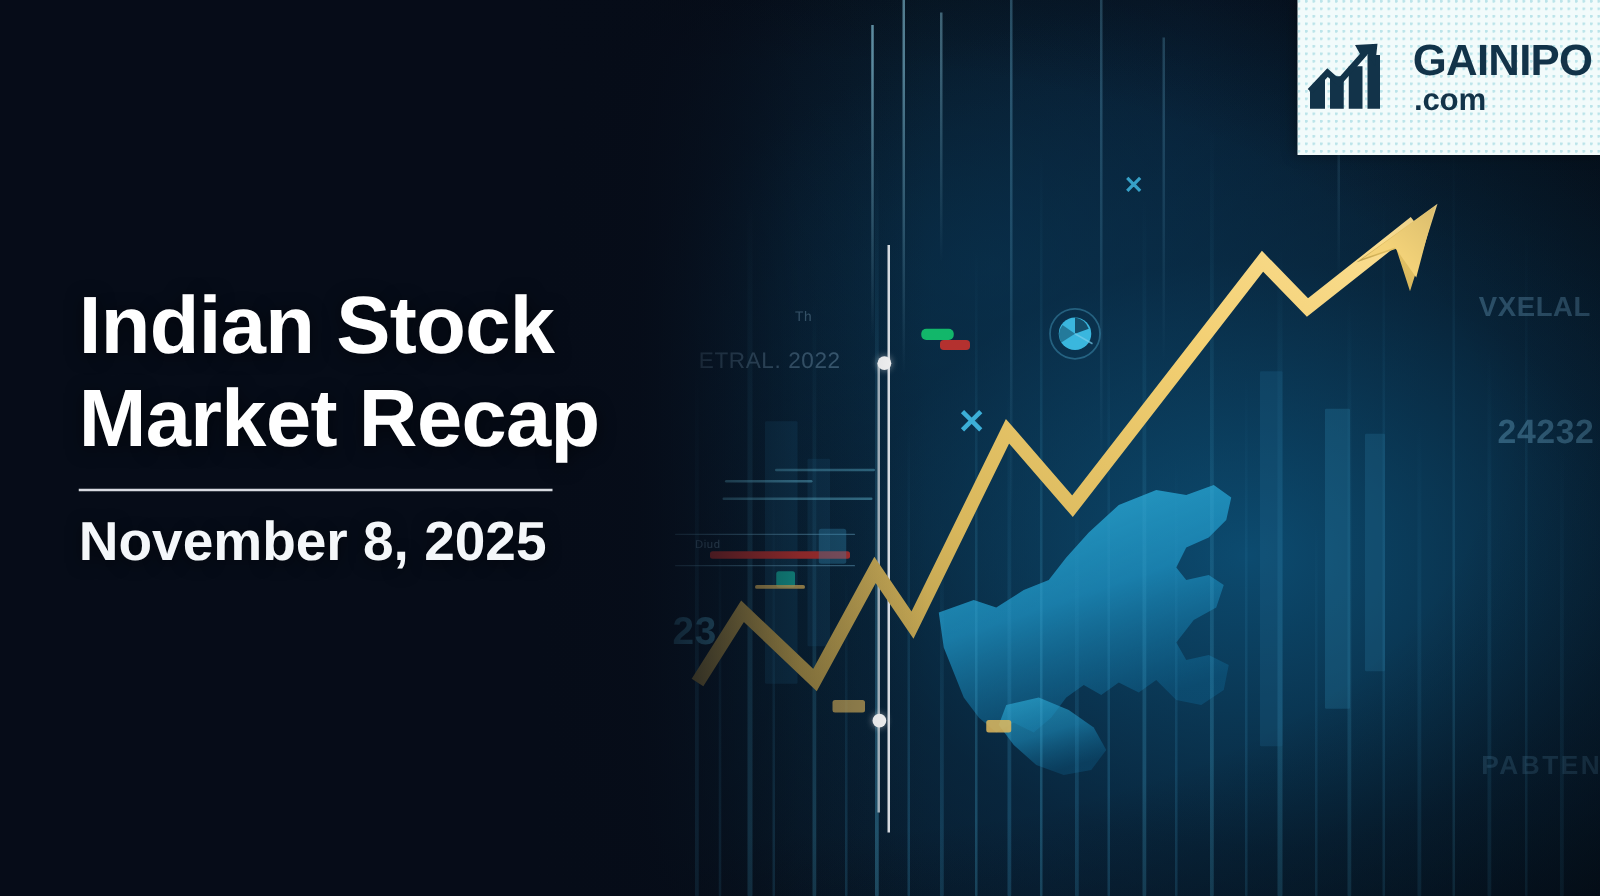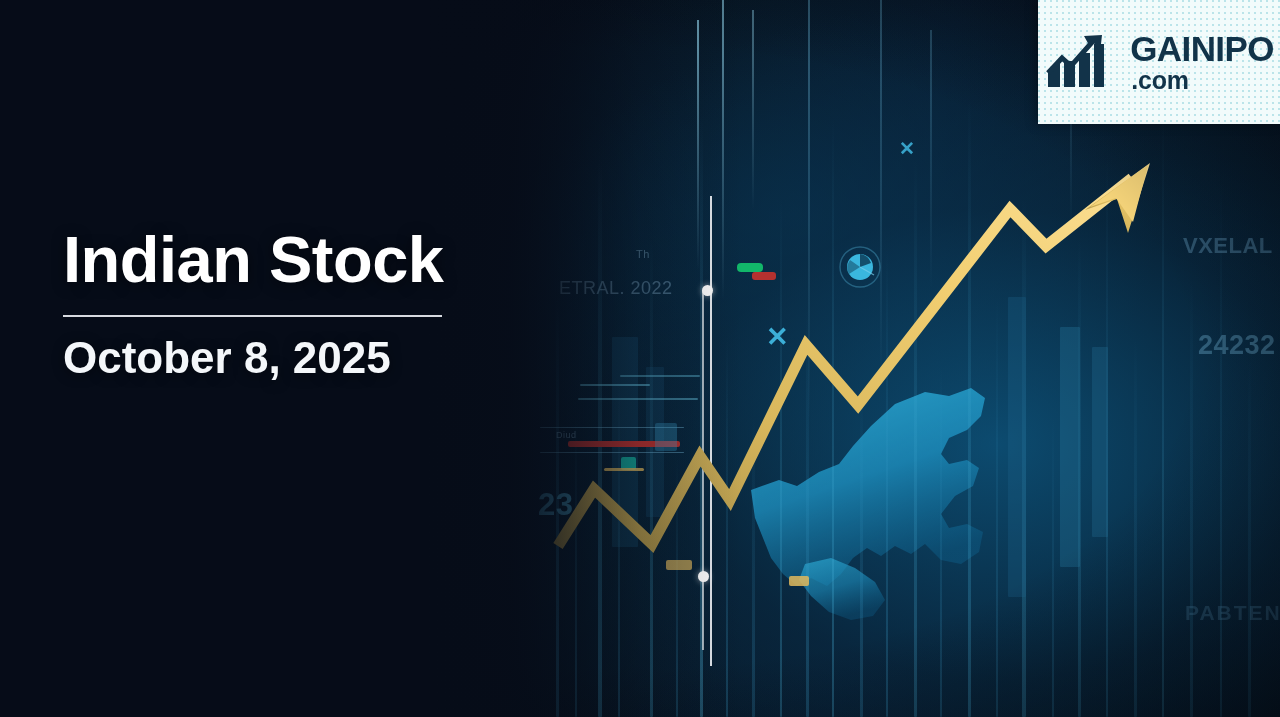--- a/index.html
+++ b/index.html
@@ -266,23 +266,24 @@
   <div class="micro-text" style="left:556px;top:430px;font-size:9px;color:rgba(150,195,225,0.50);">Diud</div>
   <div class="micro-text" style="left:1183px;top:233px;font-size:22px;font-weight:600;color:rgba(120,180,215,0.34);">VXELAL</div>
   <div class="micro-text" style="left:1198px;top:330px;font-size:27px;font-weight:600;color:rgba(120,185,220,0.36);">24232</div>
   <div class="micro-text" style="left:1185px;top:601px;font-size:21px;font-weight:600;letter-spacing:2px;color:rgba(90,150,185,0.30);">PABTEN</div>
 
   <div class="bg-vignette"></div>
 
   <div class="headline-block">
     <h1 class="headline">
       <span class="l1">Indian Stock</span>
+      <span class="l2">Market Recap</span>
     </h1>
     <div class="divider"></div>
-    <p class="subhead">October 8, 2025</p>
+    <p class="subhead">November 8, 2025</p>
   </div>
 
   <div class="logo-card">
     <svg class="logo-mark" viewBox="0 0 62 58">
       <g fill="#123349">
         <polygon points="4,54 4,40 16,28 16,54"></polygon>
         <rect x="20" y="28" width="11" height="26"></rect>
         <rect x="35" y="20" width="11" height="34"></rect>
         <rect x="50" y="11" width="10" height="43"></rect>
       </g>

